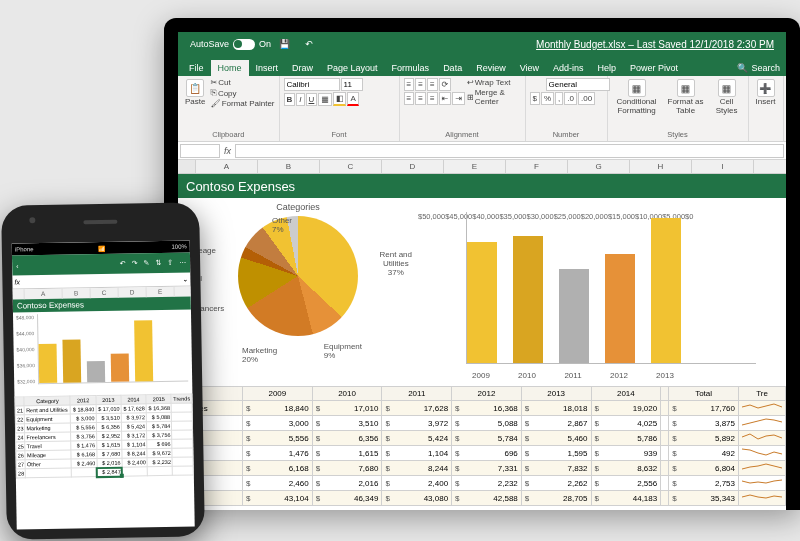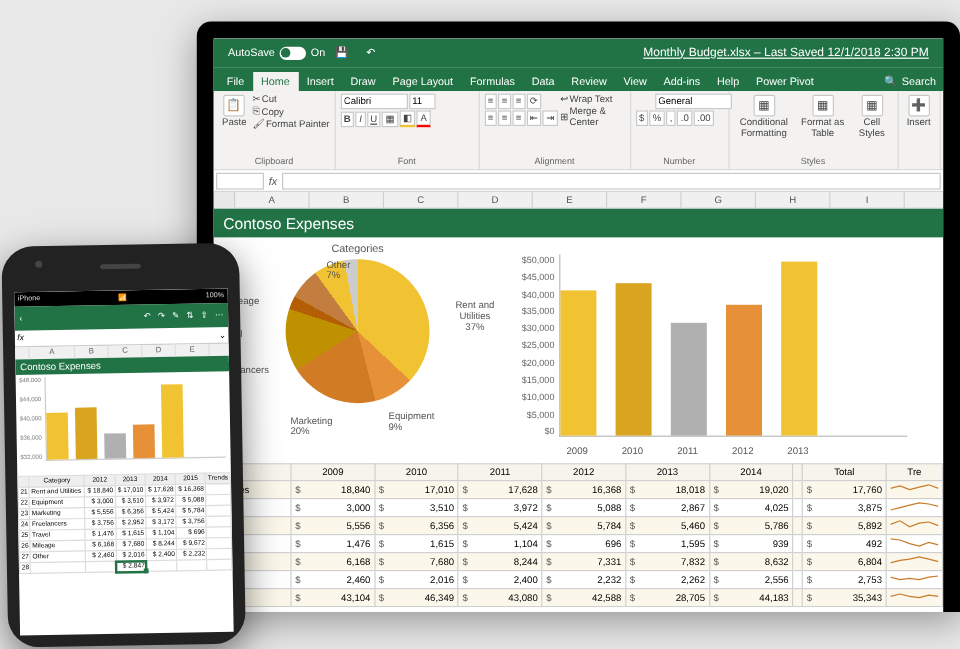--- a/index.html
+++ b/index.html
@@ -52,21 +52,21 @@
   .pie-area { width: 240px; position:relative; }
   .pie-title { text-align:center; font-size:9px; color:#555; margin-bottom:2px; }
   .pie { width: 120px; height:120px; border-radius:50%; margin: 4px auto;
     background: conic-gradient(#f1c232 0% 37%, #e69138 37% 46%, #d27b25 46% 66%, #bf9000 66% 80%, #b45f06 80% 83%, #c27d3f 83% 90%, #f1c232 90% 97%, #ccc 97% 100%);
   }
   .pielabel { position:absolute; font-size:8px; color:#555; white-space:nowrap; }
 
   .bar-area { flex:1; position:relative; padding-left:8px; }
   .bars { position:absolute; bottom:18px; left:48px; right:30px; top:10px; display:flex; align-items:flex-end; gap:16px; border-left:1px solid #bbb; border-bottom:1px solid #bbb; }
   .bar { width:30px; }
-  .yaxis { position:absolute; left:0; top:10px; bottom:18px; width:44px; display:flex; flex-direction:column; justify-content:space-between; text-align:right; font-size:7.5px; color:#666; }
+  .yaxis { position:absolute; left:0; top:10px; bottom:18px; width:44px; display:flex; flex-direction:row; justify-content:space-between; text-align:right; font-size:7.5px; color:#666; }
   .xaxis { position:absolute; bottom:2px; left:48px; right:30px; display:flex; gap:16px; font-size:8px; color:#555; }
   .xaxis span { width:30px; text-align:center; }
 
   .datatbl { border-collapse: collapse; width: 100%; font-size: 8px; }
   .datatbl th, .datatbl td { border:1px solid #d0d0d0; padding:1px 3px; text-align:right; height:14px; }
   .datatbl th { background:#f7f4ec; font-weight:normal; text-align:center; }
   .datatbl tr:nth-child(even) td { background:#fbf7ea; }
   .datatbl tr:nth-child(odd) td { background:#fff; }
   .datatbl td.lbl { text-align:left; }
   .datatbl .cur::before { content:'$'; float:left; color:#555; }

